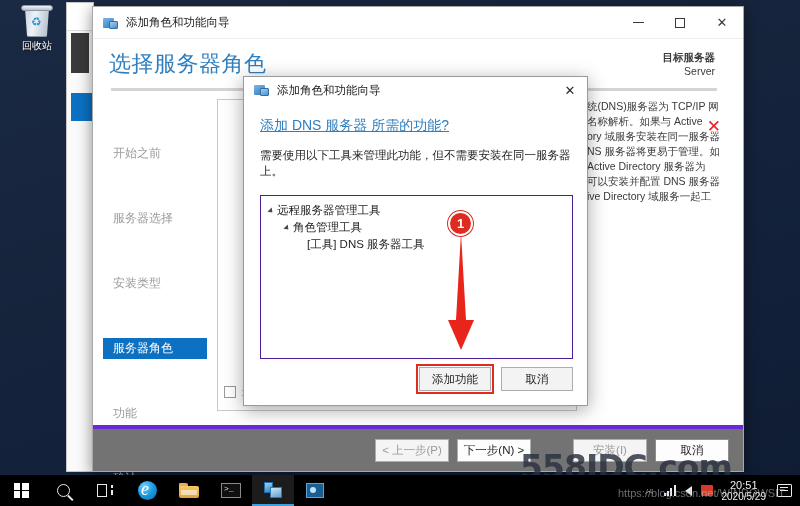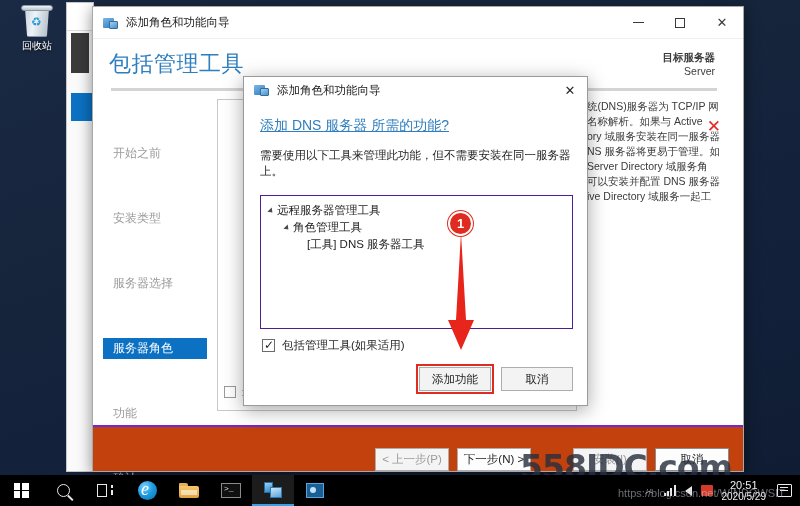--- a/index.html
+++ b/index.html
@@ -139,22 +139,22 @@
   }
   .role-chk {
     width: 12px; height: 12px; border: 1px solid #9a9a9a; background: #fff; flex: 0 0 auto;
   }
   .role-caret { margin-left: auto; color: #b0b0b0; font-size: 9px; }
   .wiz-right { width: 160px; padding: 8px 8px 0 4px; flex: 0 0 auto; }
   .right-text { font-size: 10.5px; line-height: 15px; color: #3a3a3a; }
 
   
   .wiz-footer {
-    flex: 0 0 auto; height: 46px; border-top: 2px solid #6d28d9;
-    background: #c2410c; display: flex; align-items: flex-end;
+    flex: 0 0 auto; height: 46px; border-top: 4px solid #6d28d9;
+    background: #737373; display: flex; align-items: center;
     justify-content: flex-end; gap: 8px; padding-right: 14px;
   }
   .wbtn {
     min-width: 74px; height: 23px; font-size: 11.5px;
     border: 1px solid #adadad; background: #fdfdfd; color: #222;
     display: flex; align-items: center; justify-content: center;
   }
   .wbtn.dim { color: #9a9a9a; background: #f4f4f4; }
   .wbtn.strong { border-color: #8c8c8c; }
   .footer-gap { width: 26px; }
@@ -378,35 +378,35 @@
         <div class="win-btn">
           <span class="ctrl-max"></span>
         </div>
         <div class="win-btn close">
           <span>✕</span>
         </div>
       </div>
     </div>
 
     <div class="wiz-header">
-      <div class="wiz-heading">包括管理工具</div>
+      <div class="wiz-heading">选择服务器角色</div>
       <div class="target-server">
         <div class="ts-line1">目标服务器</div>
         <div class="ts-line2">Server</div>
       </div>
       <div class="wiz-rule"></div>
       <div class="red-x">✕</div>
     </div>
 
     <div class="wiz-body">
 
       <div class="wiz-nav">
         <div class="nav-item">开始之前</div>
+        <div class="nav-item">服务器选择</div>
         <div class="nav-item">安装类型</div>
-        <div class="nav-item">服务器选择</div>
         <div class="nav-item selected">服务器角色</div>
         <div class="nav-item">功能</div>
         <div class="nav-item">确认</div>
         <div class="nav-item">结果</div>
       </div>
 
       <div class="wiz-center">
         <div class="roles-box">
           <div class="role-row" style="position:absolute;left:0;bottom:8px;width:100%;">
             <span class="role-chk"></span>
@@ -415,21 +415,21 @@
           </div>
         </div>
       </div>
 
       <div class="wiz-right">
         <div class="right-text">
           <div>统(DNS)服务器为 TCP/IP 网</div>
           <div>名称解析。如果与 Active</div>
           <div>ory 域服务安装在同一服务器</div>
           <div>NS 服务器将更易于管理。如</div>
-          <div> Server Directory 域服务角</div>
+          <div> Active Directory 服务器为</div>
           <div>可以安装并配置 DNS 服务器</div>
           <div>ive Directory 域服务一起工</div>
         </div>
       </div>
     </div>
 
     <div class="wiz-footer">
       <div class="wbtn dim">&lt; 上一步(P)</div>
       <div class="wbtn">下一步(N) &gt;</div>
       <div class="footer-gap"></div>
@@ -461,24 +461,20 @@
         </div>
         <div class="tnode l2">
           <span class="tcaret"></span>
           <span>角色管理工具</span>
         </div>
         <div class="tnode l3">
           <span>[工具] DNS 服务器工具</span>
         </div>
       </div>
 
-      <div class="dlg-chkrow">
-        <span class="dlg-chk"></span>
-        <span class="dlg-chk-label">包括管理工具(如果适用)</span>
-      </div>
     </div>
 
     <div class="dlg-footer">
       <div class="dbtn highlight">添加功能</div>
       <div class="dbtn">取消</div>
     </div>
   </div>
 
   <div id="annotation">
     <svg width="800" height="506" style="position:absolute;inset:0;">

